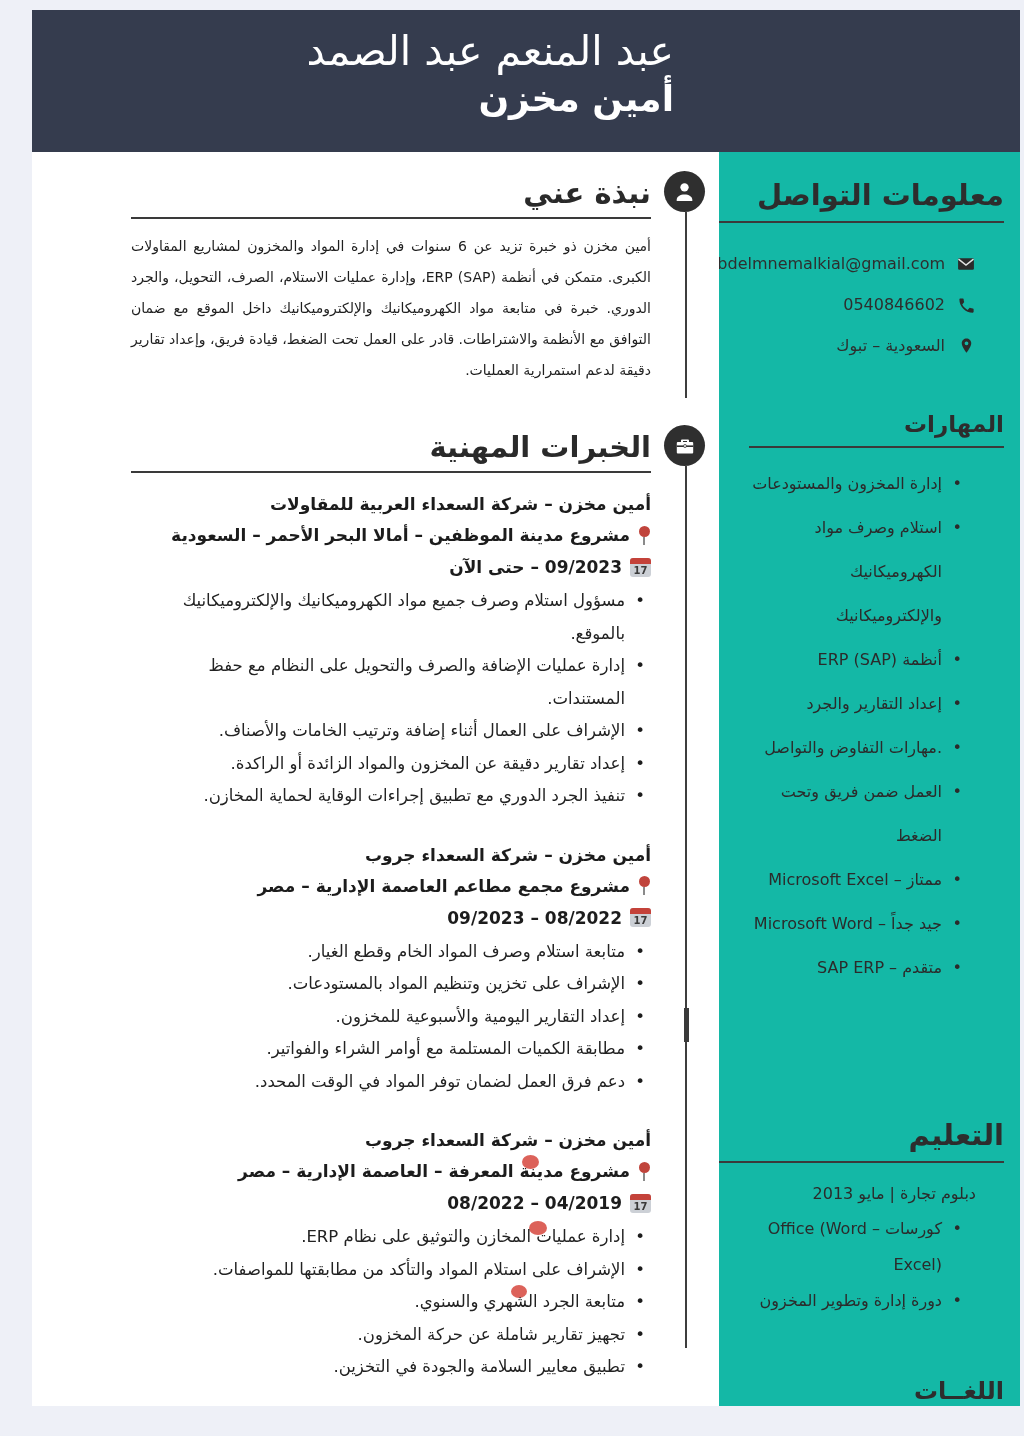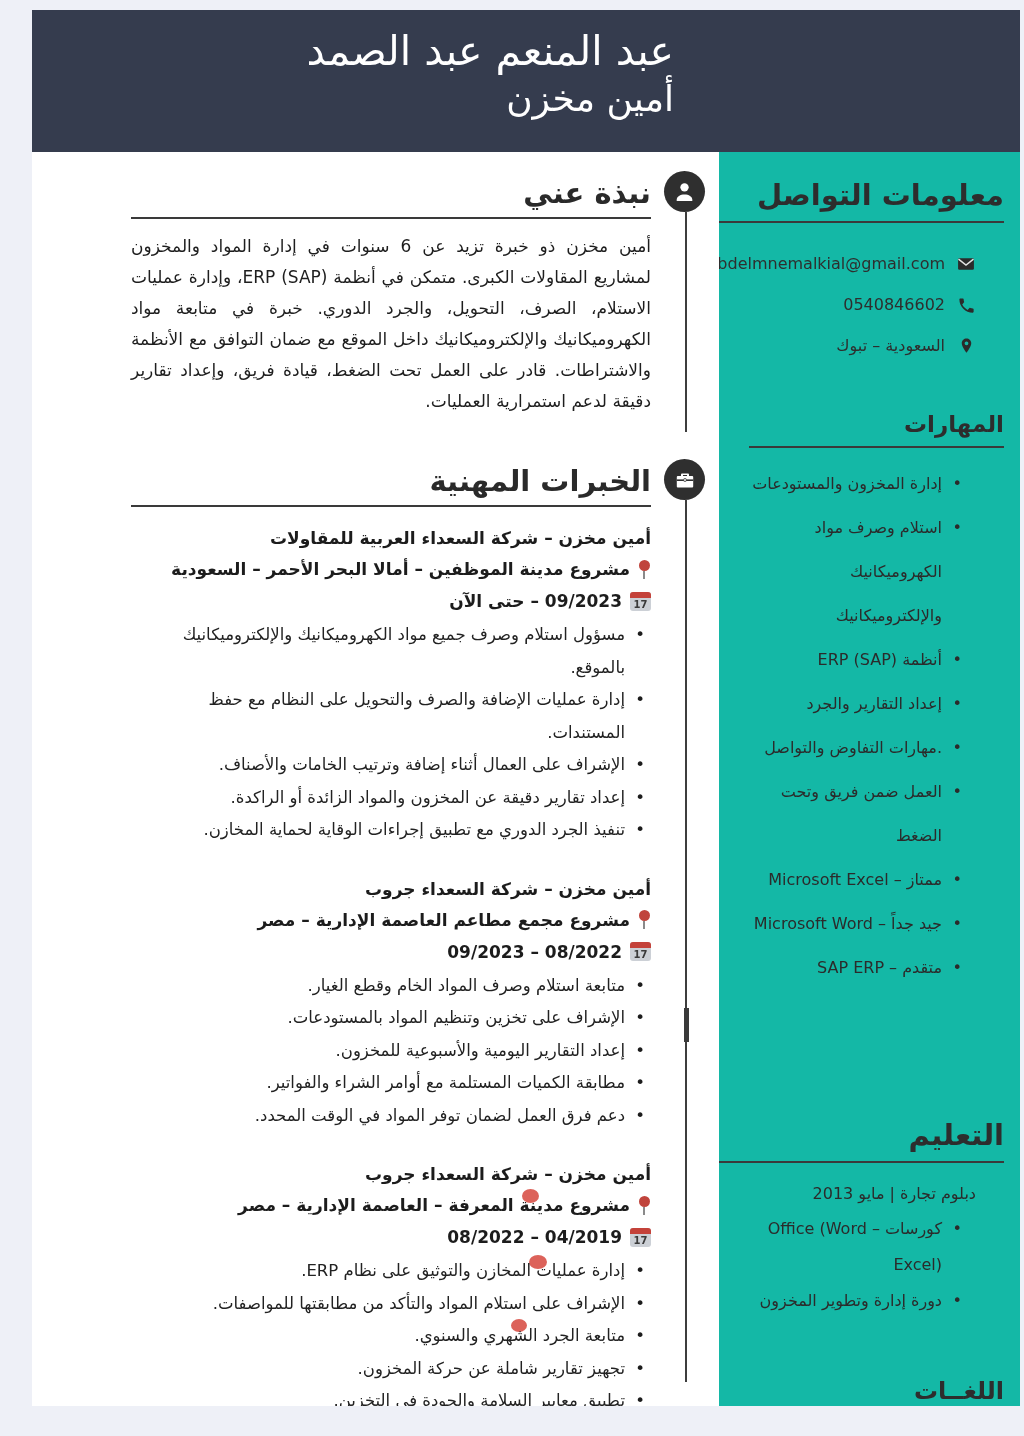--- a/index.html
+++ b/index.html
@@ -12,37 +12,37 @@
   .sheet{
     position:absolute;left:32px;top:10px;width:988px;height:1396px;
     background:#ffffff;direction:rtl;overflow:hidden;
   }
   
   .header{
     height:142px;background:#353c4e;color:#ffffff;
     padding:16px 0 0 0;box-sizing:border-box;
   }
   .name{font-size:41px;font-weight:400;line-height:50px;text-align:left;padding-left:0;}
-  .job-title{font-size:36px;font-weight:400;line-height:46px;text-align:left;}
+  .job-title{font-size:36px;font-weight:700;line-height:46px;text-align:left;}
   .header .wrap{margin:0;padding:0 346px 0 0;text-align:right;}
   
   .body-row{display:flex;height:1254px;}
   .main{width:654px;box-sizing:border-box;padding:22px 14px 0 27px;background:#fff;}
   .sidebar{width:301px;box-sizing:border-box;background:#14b8a6;padding:24px 16px 0 24px;}
   
   .section{position:relative;padding-right:54px;margin-left:39px;}
   .timeline{position:absolute;right:18px;width:2px;background:#3d3d3d;}
   .sec-icon{
     position:absolute;right:0;top:-3px;width:41px;height:41px;border-radius:50%;
     background:#2f2f2f;display:flex;align-items:center;justify-content:center;
   }
   .sec-h2{font-size:29px;font-weight:700;color:#2a2a2a;line-height:38px;margin:0;}
   .sec-rule{border-bottom:2.5px solid #3a3a3a;margin-top:5px;}
   .about-text{
-    margin-top:12px;font-size:17px;line-height:31px;color:#1e1e1e;
+    margin-top:12px;font-size:14px;line-height:31px;color:#1e1e1e;
     text-align:justify;
   }
   .job{margin-top:16px;margin-bottom:27px;position:relative;}
   .job h3{font-size:17px;font-weight:700;margin:0;line-height:30px;color:#1c1c1c;}
   .meta{display:flex;align-items:center;gap:8px;line-height:32px;font-size:17px;font-weight:700;color:#1c1c1c;}
   .job ul{list-style:none;margin:2px 0 0 0;padding:0;}
   .job li{
     position:relative;padding-right:26px;font-size:16.5px;line-height:32.5px;color:#222;
   }
   .job li::before{

